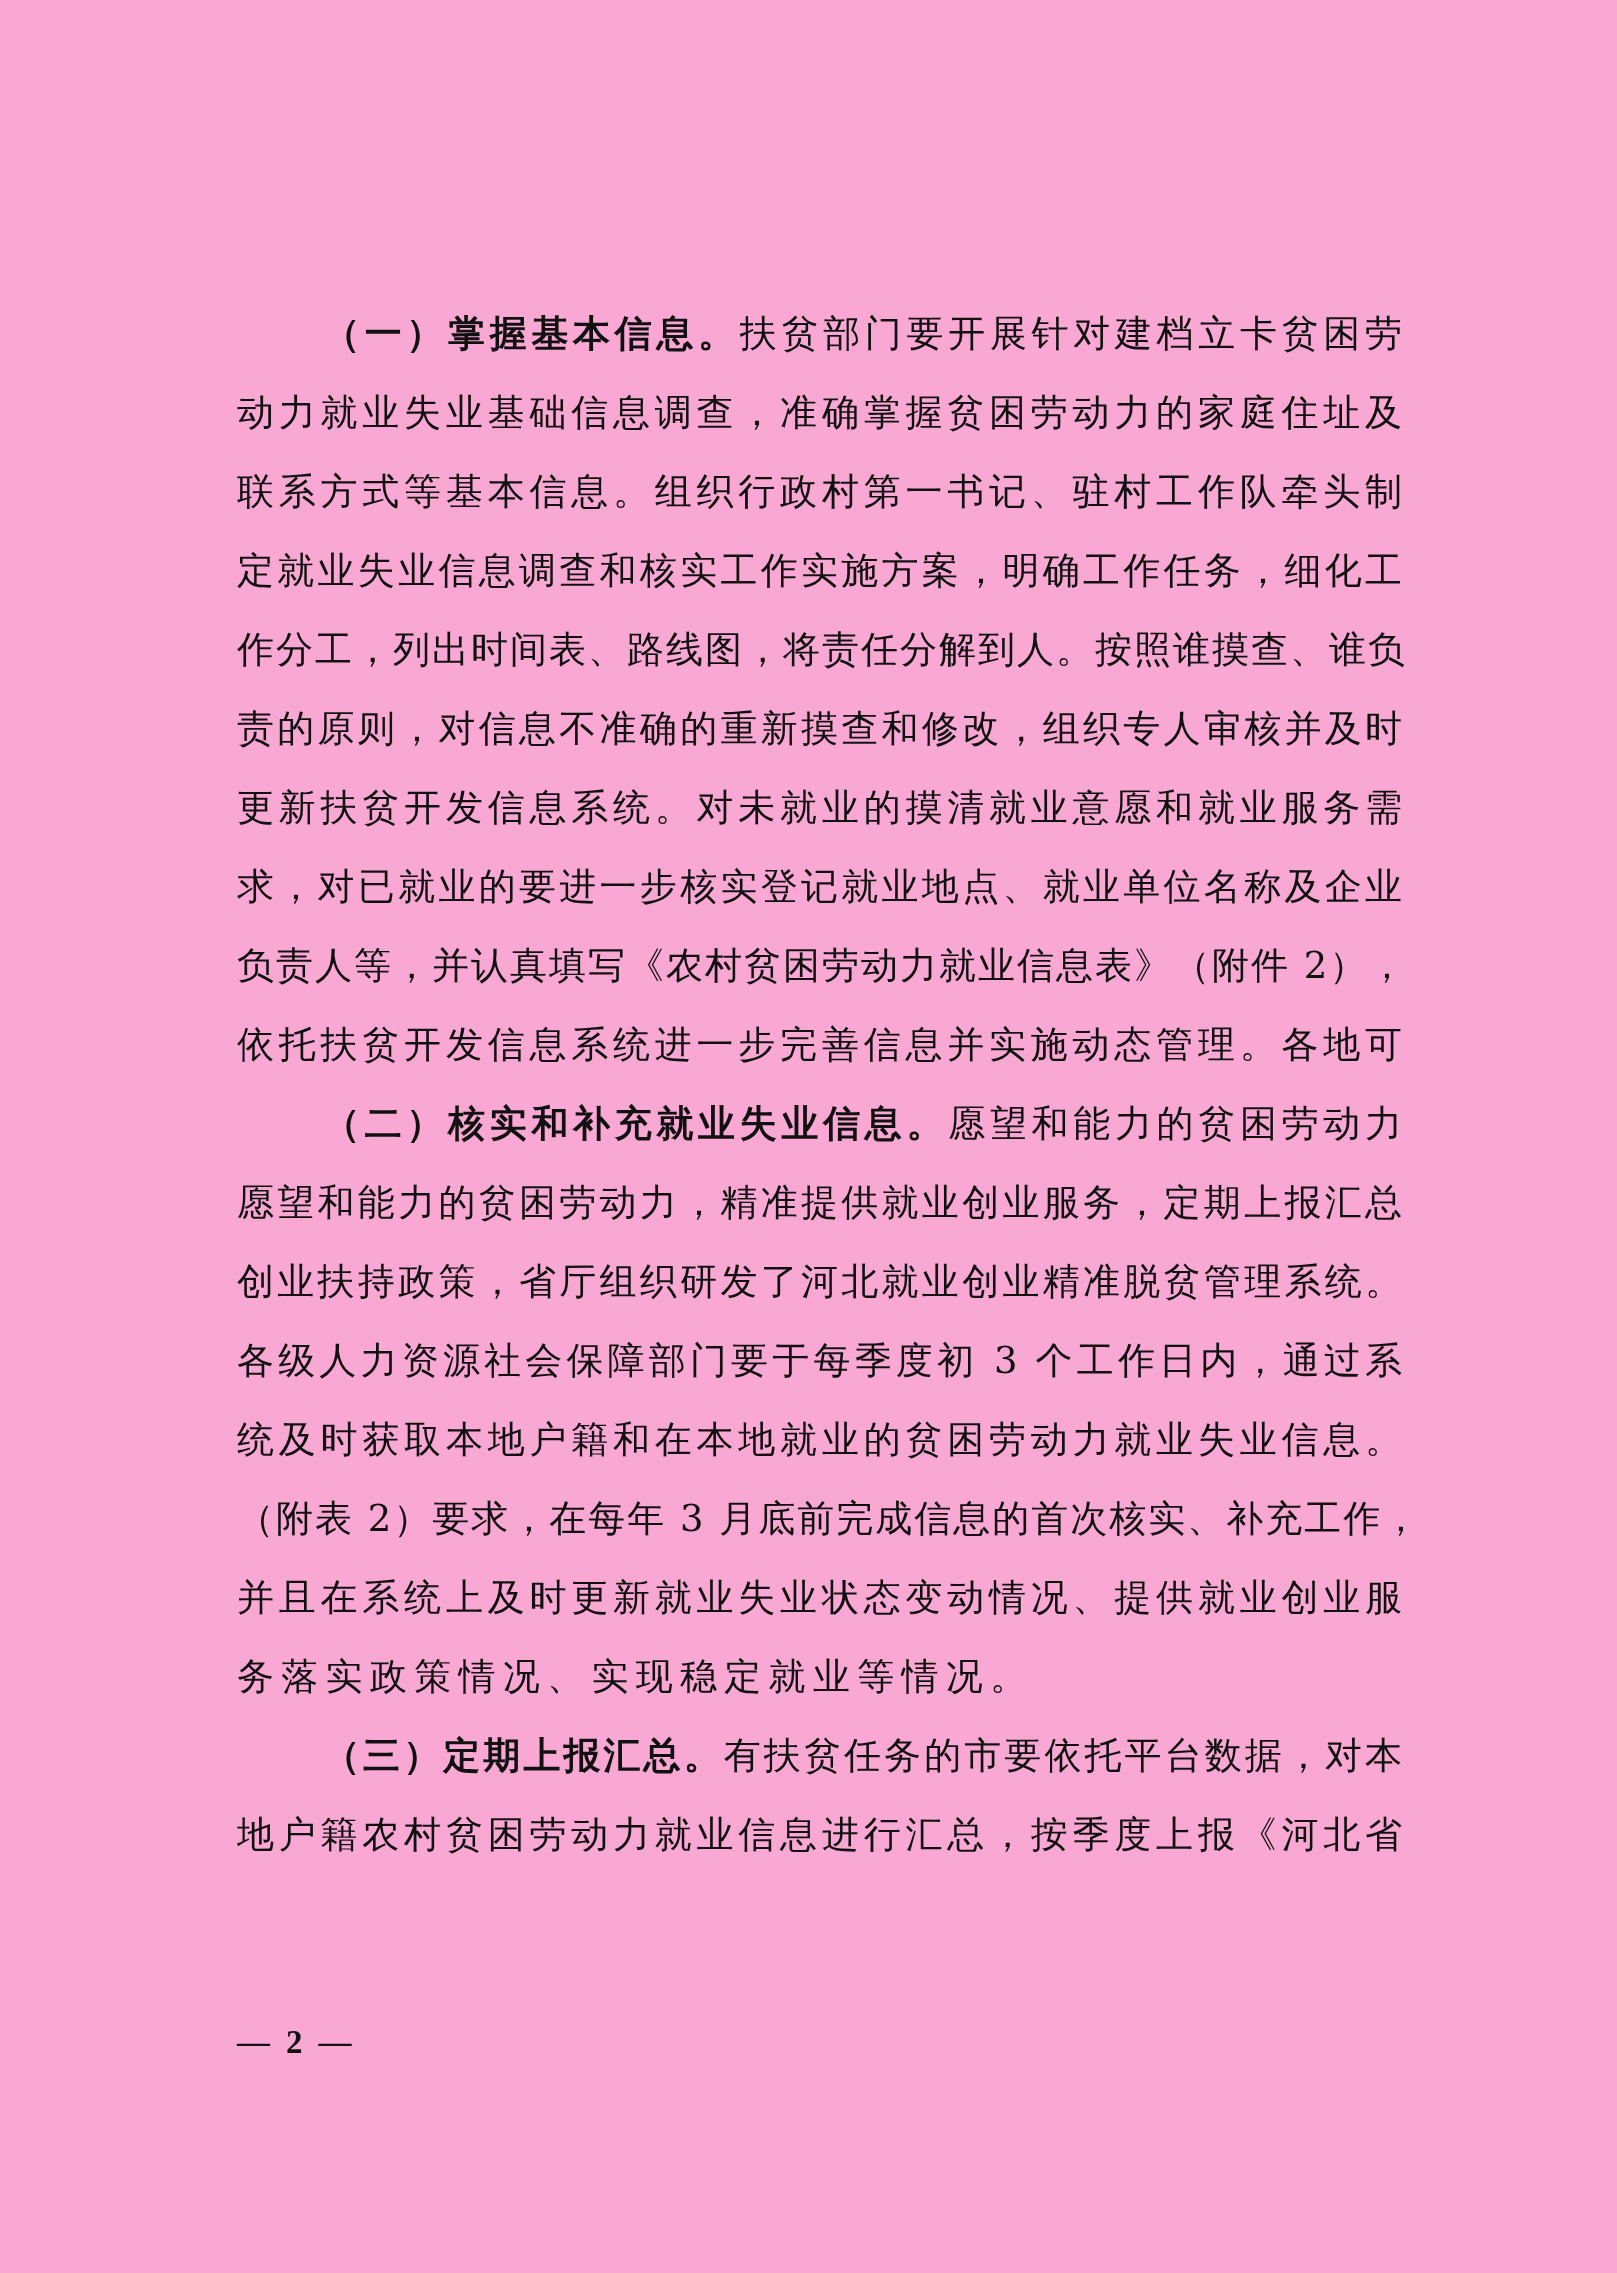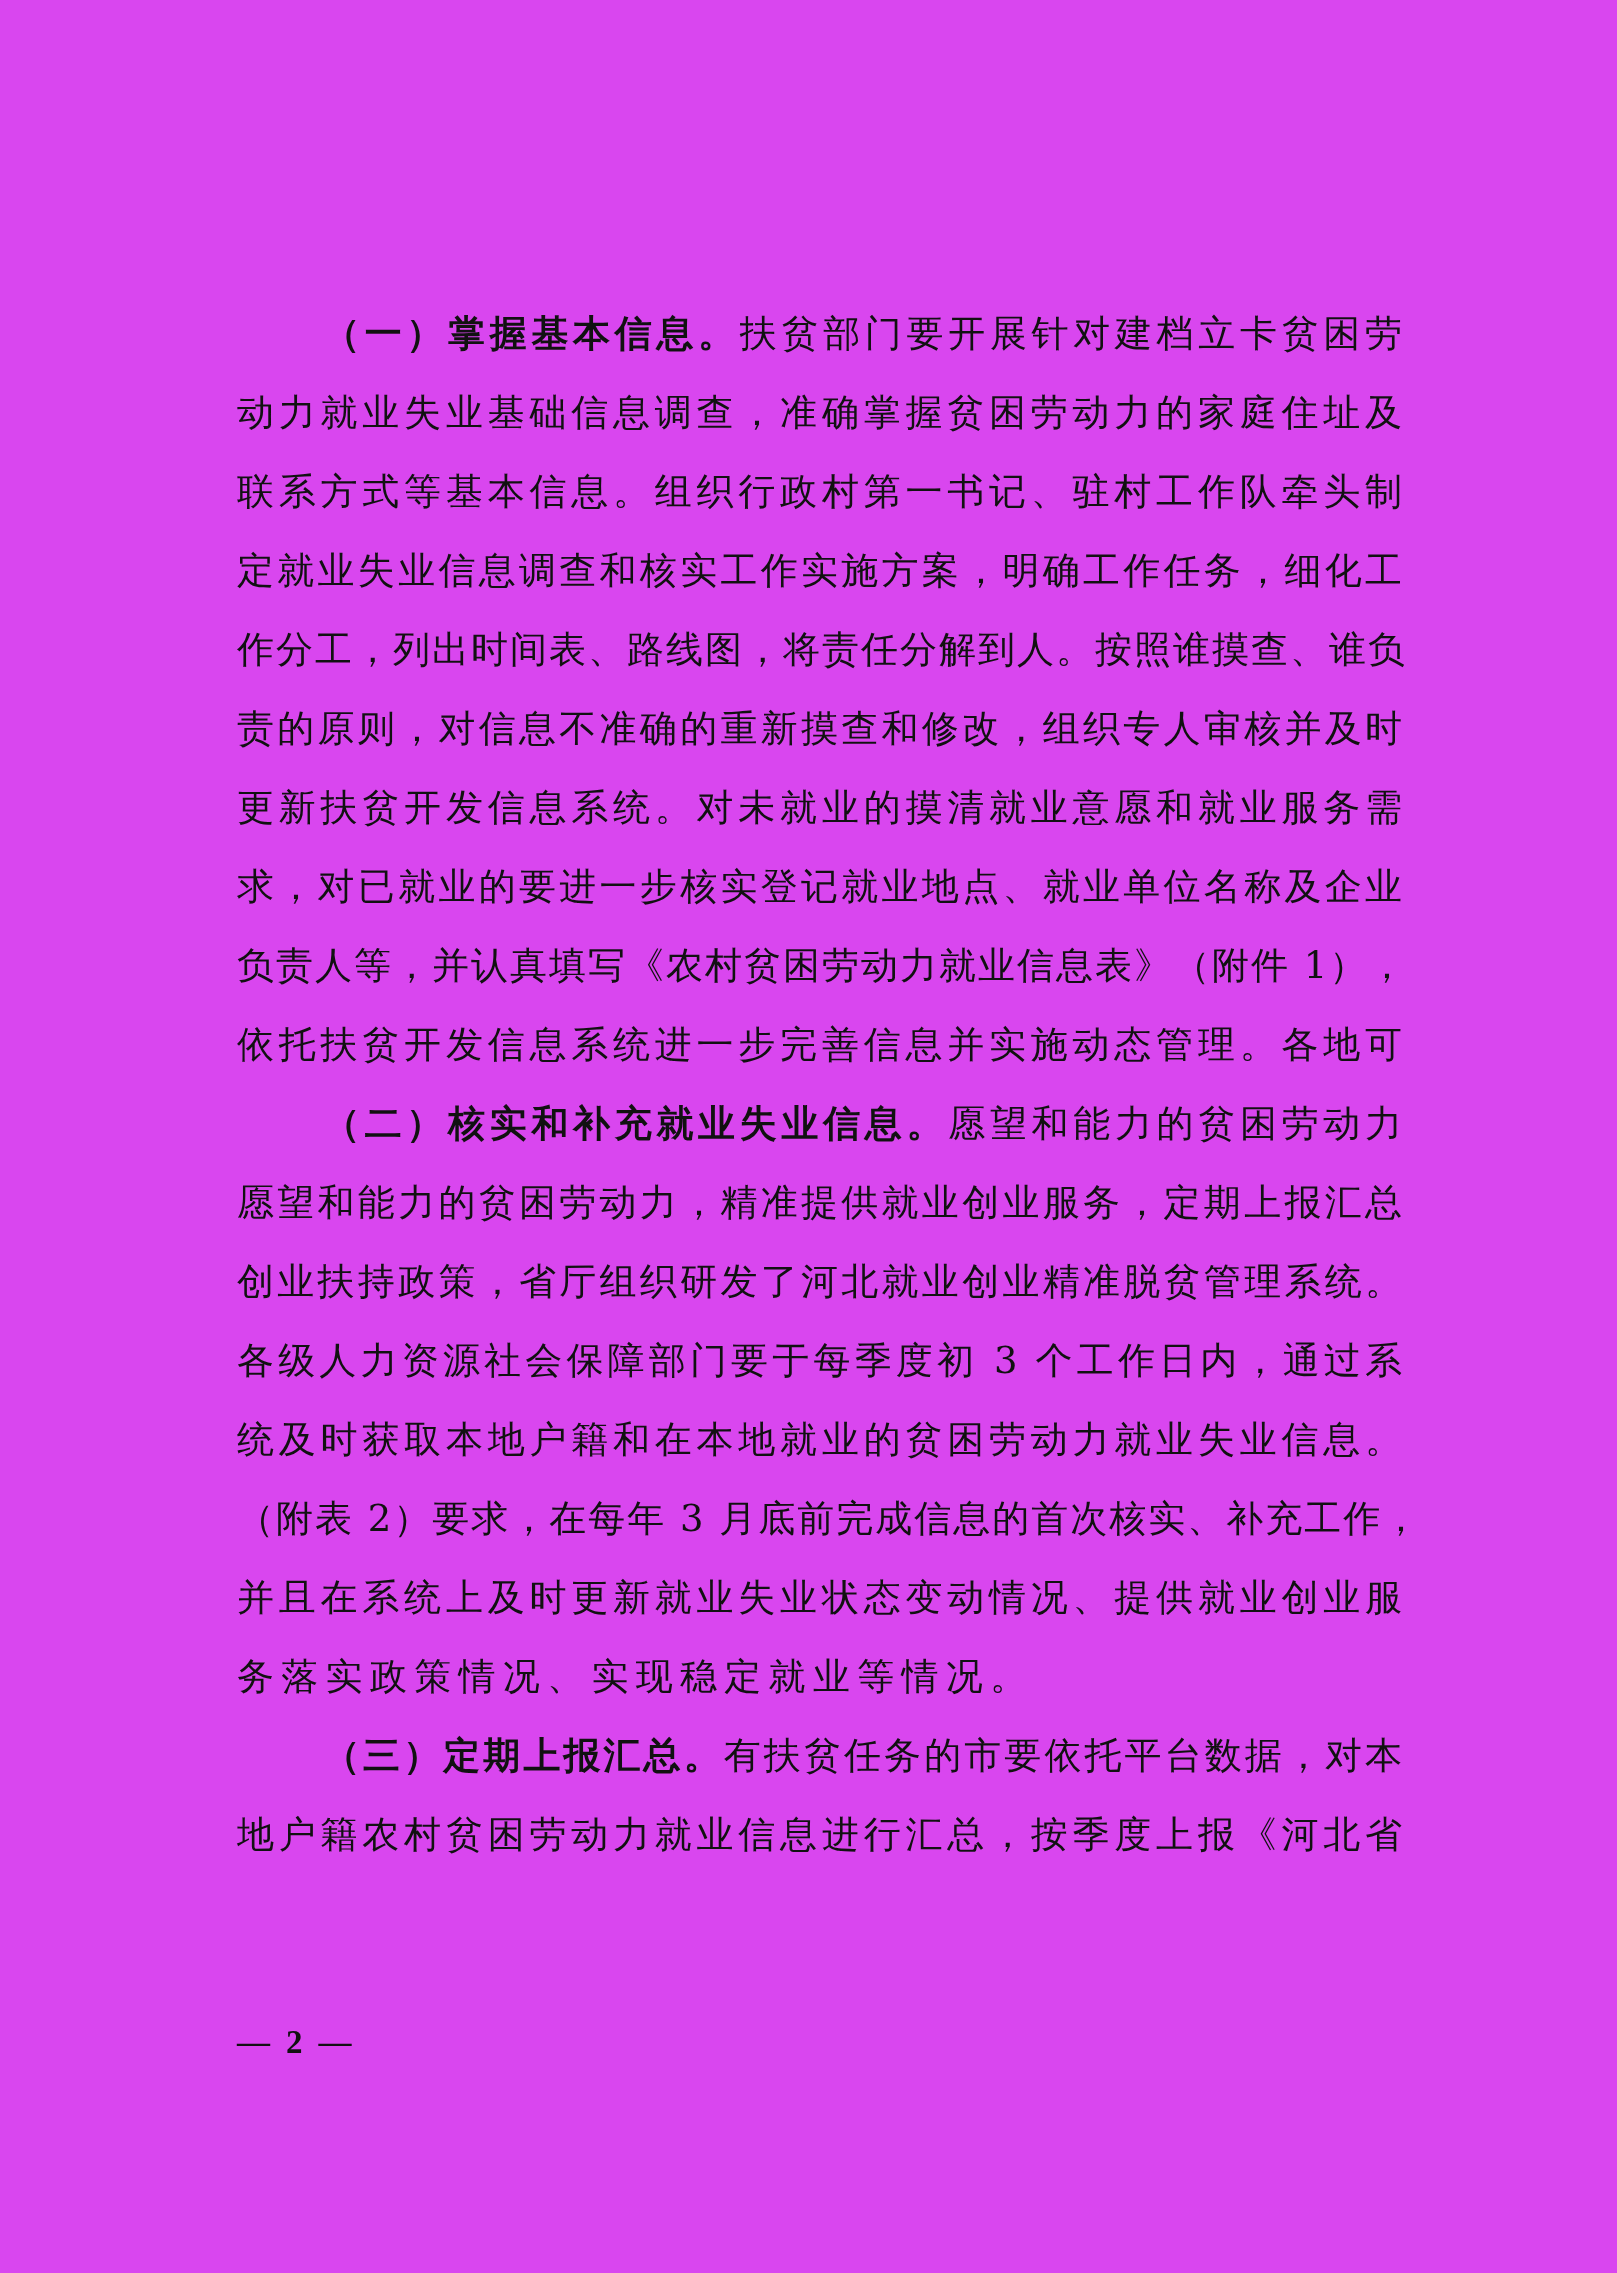--- a/index.html
+++ b/index.html
@@ -14,21 +14,21 @@
       overflow: hidden;
       color: #111111;
       font-family: "DejaVu Serif", "Liberation Serif", serif;
     }
     .page {
       position: absolute;
       left: 0;
       top: 0;
       width: 1618px;
       height: 2273px;
-      background: #d946ef;
+      background: #f9a8d4;
     }
     .text-block {
       position: absolute;
       left: 237px;
       top: 308px;
       width: 1167px;
     }
     .line {
       display: block;
       height: 79px;
@@ -70,21 +70,21 @@
   <div class="text-block">
 
     <div class="line indent"><span class="heading">（一）掌握基本信息。</span><span>扶贫部门要开展针对建档立卡贫困劳</span></div>
     <div class="line">动力就业失业基础信息调查，准确掌握贫困劳动力的家庭住址及</div>
     <div class="line">联系方式等基本信息。组织行政村第一书记、驻村工作队牵头制</div>
     <div class="line">定就业失业信息调查和核实工作实施方案，明确工作任务，细化工</div>
     <div class="line">作分工，列出时间表、路线图，将责任分解到人。按照谁摸查、谁负</div>
     <div class="line">责的原则，对信息不准确的重新摸查和修改，组织专人审核并及时</div>
     <div class="line">更新扶贫开发信息系统。对未就业的摸清就业意愿和就业服务需</div>
     <div class="line">求，对已就业的要进一步核实登记就业地点、就业单位名称及企业</div>
-    <div class="line">负责人等，并认真填写《农村贫困劳动力就业信息表》（附件 1），</div>
+    <div class="line">负责人等，并认真填写《农村贫困劳动力就业信息表》（附件 2），</div>
     <div class="line">依托扶贫开发信息系统进一步完善信息并实施动态管理。各地可</div>
 
     <div class="line indent"><span class="heading">（二）核实和补充就业失业信息。</span><span>愿望和能力的贫困劳动力</span></div>
     <div class="line">愿望和能力的贫困劳动力，精准提供就业创业服务，定期上报汇总</div>
     <div class="line">创业扶持政策，省厅组织研发了河北就业创业精准脱贫管理系统。</div>
     <div class="line">各级人力资源社会保障部门要于每季度初 3 个工作日内，通过系</div>
     <div class="line">统及时获取本地户籍和在本地就业的贫困劳动力就业失业信息。</div>
     <div class="line">（附表 2）要求，在每年 3 月底前完成信息的首次核实、补充工作，</div>
     <div class="line">并且在系统上及时更新就业失业状态变动情况、提供就业创业服</div>
     <div class="line last">务落实政策情况、实现稳定就业等情况。</div>

